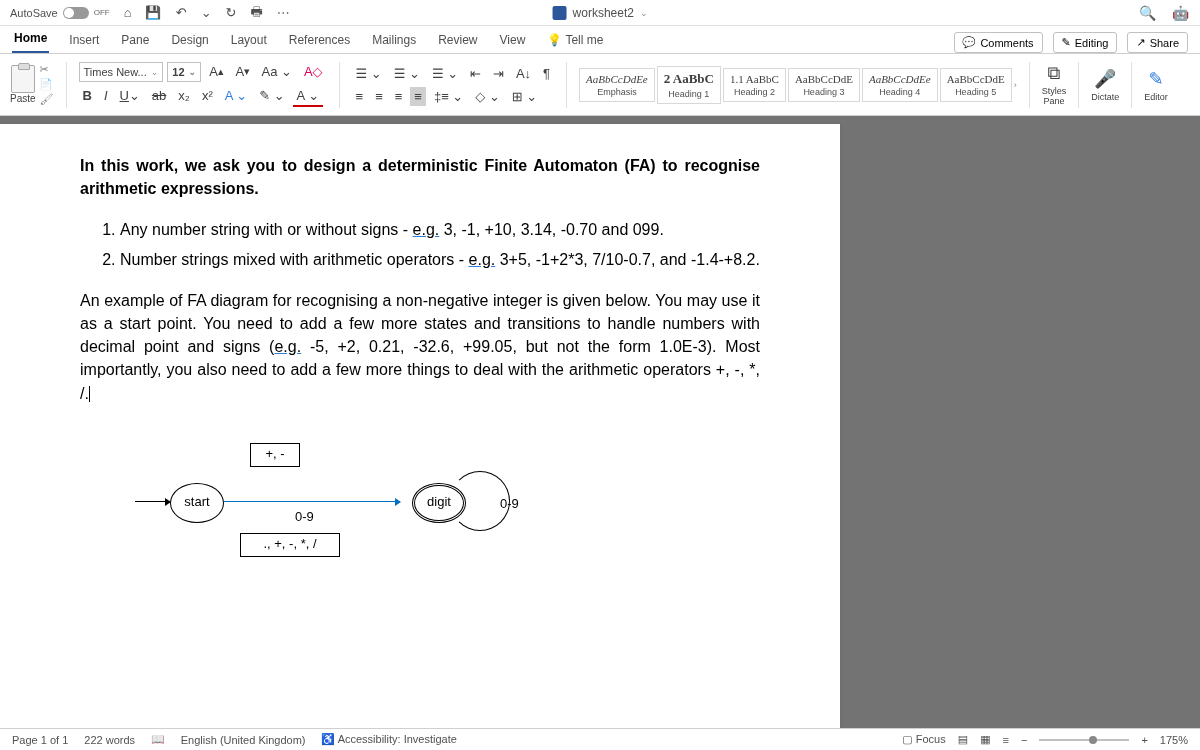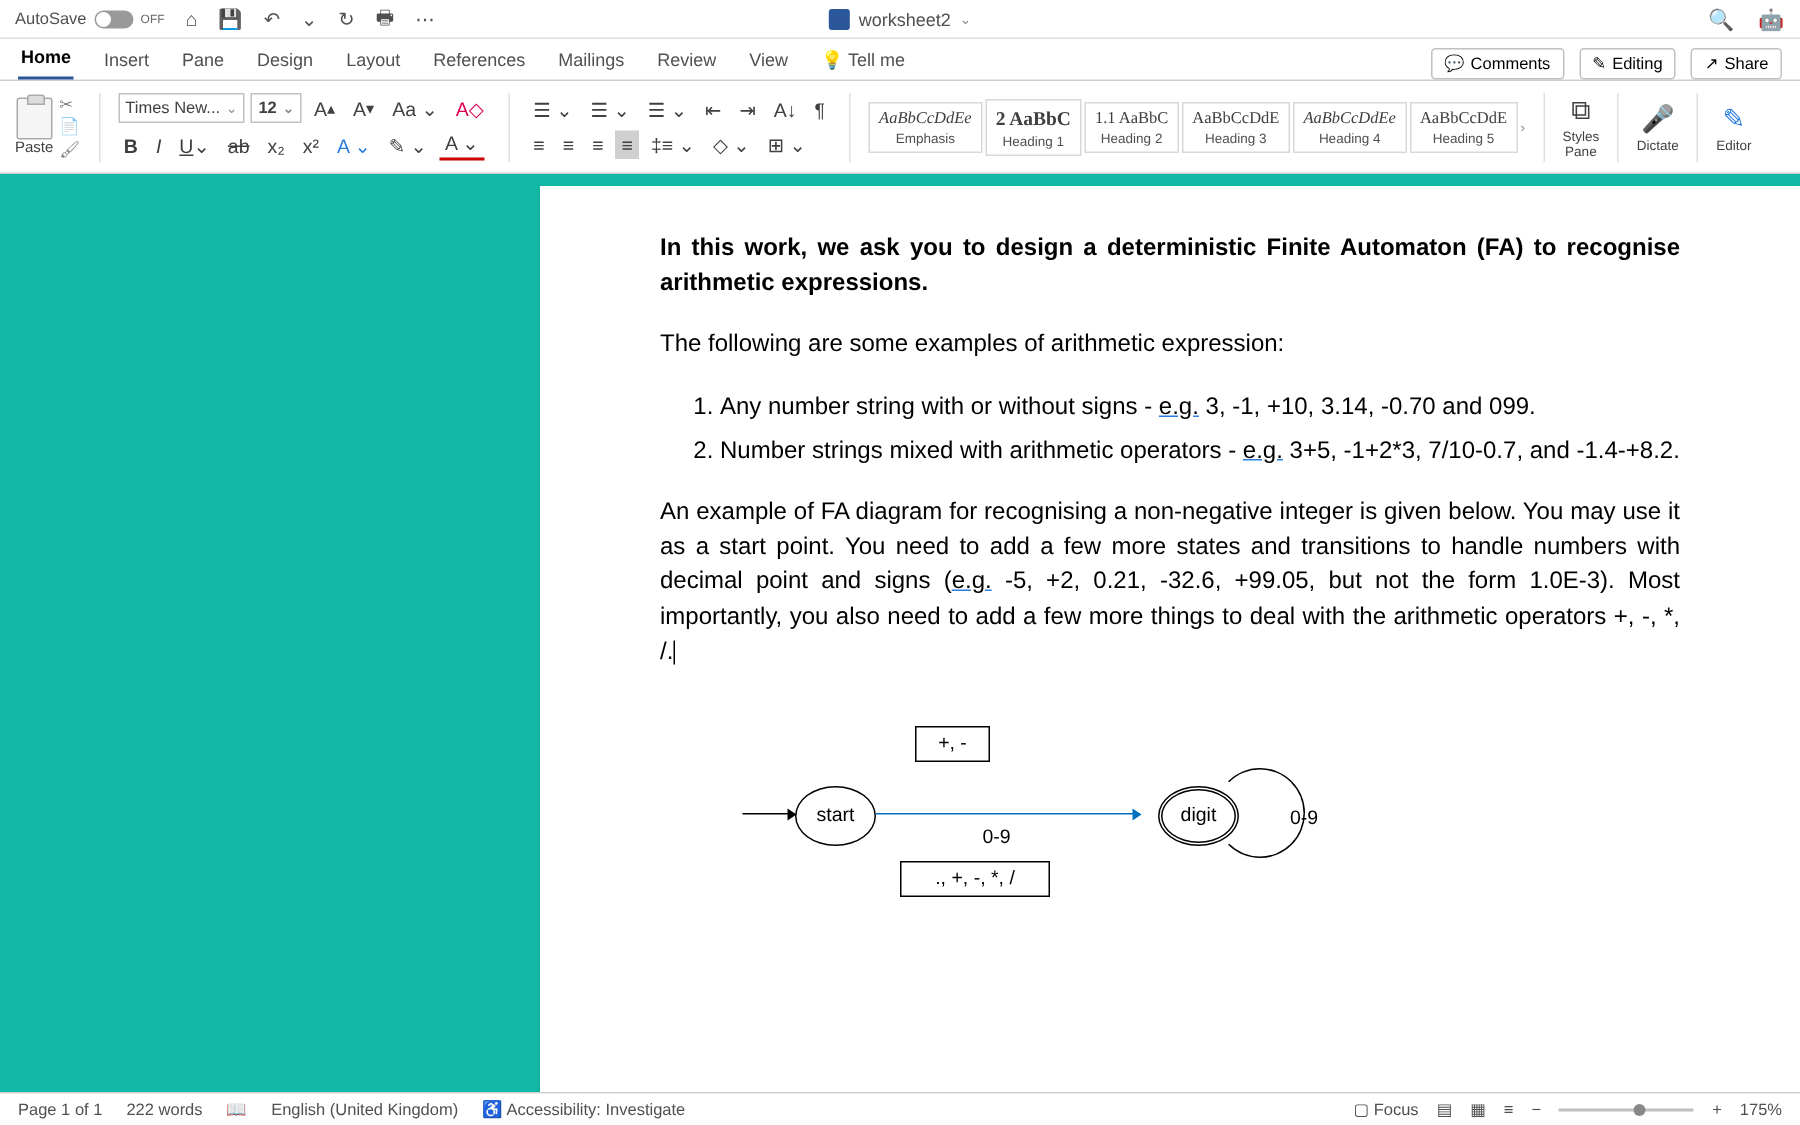--- a/index.html
+++ b/index.html
@@ -26,30 +26,30 @@
 .btn-outline { border: 1px solid #c0c0c0; border-radius: 3px; padding: 3px 8px; font-size: 11px; display: flex; align-items: center; gap: 4px; cursor: pointer; background: #fff; }
 
 
 .ribbon { height: 62px; background: #fff; border-bottom: 1px solid #d0d0d0; display: flex; align-items: center; padding: 0 10px; gap: 8px; font-size: 11px; color: #404040; }
 .group { display: flex; flex-direction: column; align-items: center; gap: 2px; }
 .divider { width: 1px; height: 46px; background: #e0e0e0; margin: 0 4px; }
 .paste-block { display: flex; flex-direction: column; align-items: center; }
 .clipboard-icon { width: 24px; height: 28px; border: 1px solid #aaa; border-radius: 2px; background: #f5f5f5; position: relative; }
 .clipboard-icon::before { content: ''; position: absolute; top: -3px; left: 6px; width: 10px; height: 5px; border: 1px solid #aaa; border-radius: 2px 2px 0 0; background: #ddd; }
 .small-icons { display: flex; flex-direction: column; gap: 2px; font-size: 11px; color: #808080; margin-left: 4px; }
-.font-row { display: flex; align-items: flex-end; gap: 4px; }
+.font-row { display: flex; align-items: flex-start; gap: 4px; }
 .font-select { border: 1px solid #c0c0c0; padding: 2px 4px; font-size: 11px; background: #fff; display: flex; align-items: center; gap: 4px; height: 20px; }
 .icon-btn { padding: 2px 4px; cursor: pointer; font-size: 13px; color: #404040; display: inline-flex; align-items: center; }
 .style-gallery { display: flex; gap: 2px; align-items: center; }
 .style-item { border: 1px solid #d8d8d8; padding: 4px 6px; text-align: center; font-size: 9px; min-width: 60px; cursor: pointer; }
 .style-sample { font-size: 11px; font-family: "Times New Roman", serif; margin-bottom: 2px; }
 .style-label { font-size: 9px; color: #505050; }
 
 
-.doc-area { background: #14b8a6; height: 612px; display: flex; justify-content: flex-end; padding-top: 8px; }
+.doc-area { background: #737373; height: 612px; display: flex; justify-content: flex-start; padding-top: 8px; }
 .page { background: #fff; width: 840px; box-shadow: 0 1px 4px rgba(0,0,0,0.1); padding: 30px 80px; font-family: "Times New Roman", serif; font-size: 16px; line-height: 1.45; color: #000; }
 .page p { margin-bottom: 18px; text-align: justify; }
 .page .bold { font-weight: bold; }
 .page ol { margin-left: 40px; margin-bottom: 18px; }
 .page ol li { margin-bottom: 6px; }
 .underline-blue { text-decoration: underline; text-decoration-color: #2b7de0; }
 .cursor-mark::after { content: ''; display: inline-block; width: 1px; height: 16px; background: #000; vertical-align: text-bottom; animation: blink 1s infinite; }
 @keyframes blink { 50% { opacity: 0; } }
 
 
@@ -229,21 +229,20 @@
   <div class="divider"></div>
   <div class="group">
     <span style="font-size:18px;color:#2b7de0;">✎</span>
     <span style="font-size:9px;">Editor</span>
   </div>
 </div>
 
 <div class="doc-area">
   <div class="page">
     <p class="bold">In this work, we ask you to design a deterministic Finite Automaton (FA) to recognise arithmetic expressions.</p>
-    <p>The following are some examples of arithmetic expression:</p>
     <ol>
       <li><span>Any number string with or without signs - </span><span class="underline-blue">e.g.</span><span> 3, -1, +10, 3.14, -0.70 and 099.</span></li>
       <li><span>Number strings mixed with arithmetic operators - </span><span class="underline-blue">e.g.</span><span> 3+5, -1+2*3, 7/10-0.7, and -1.4-+8.2.</span></li>
     </ol>
     <p><span>An example of FA diagram for recognising a non-negative integer is given below. You may use it as a start point. You need to add a few more states and transitions to handle numbers with decimal point and signs (</span><span class="underline-blue">e.g.</span><span> -5, +2, 0.21, -32.6, +99.05, but not the form 1.0E-3). Most importantly, you also need to add a few more things to deal with the arithmetic operators +, -, *, /.</span><span class="cursor-mark"></span></p>
     <div class="fa-diagram">
       <div class="arrow-in"></div>
       <div class="fa-state start">start</div>
       <div class="box-top">+, -</div>
       <div class="arrow-mid"></div>

